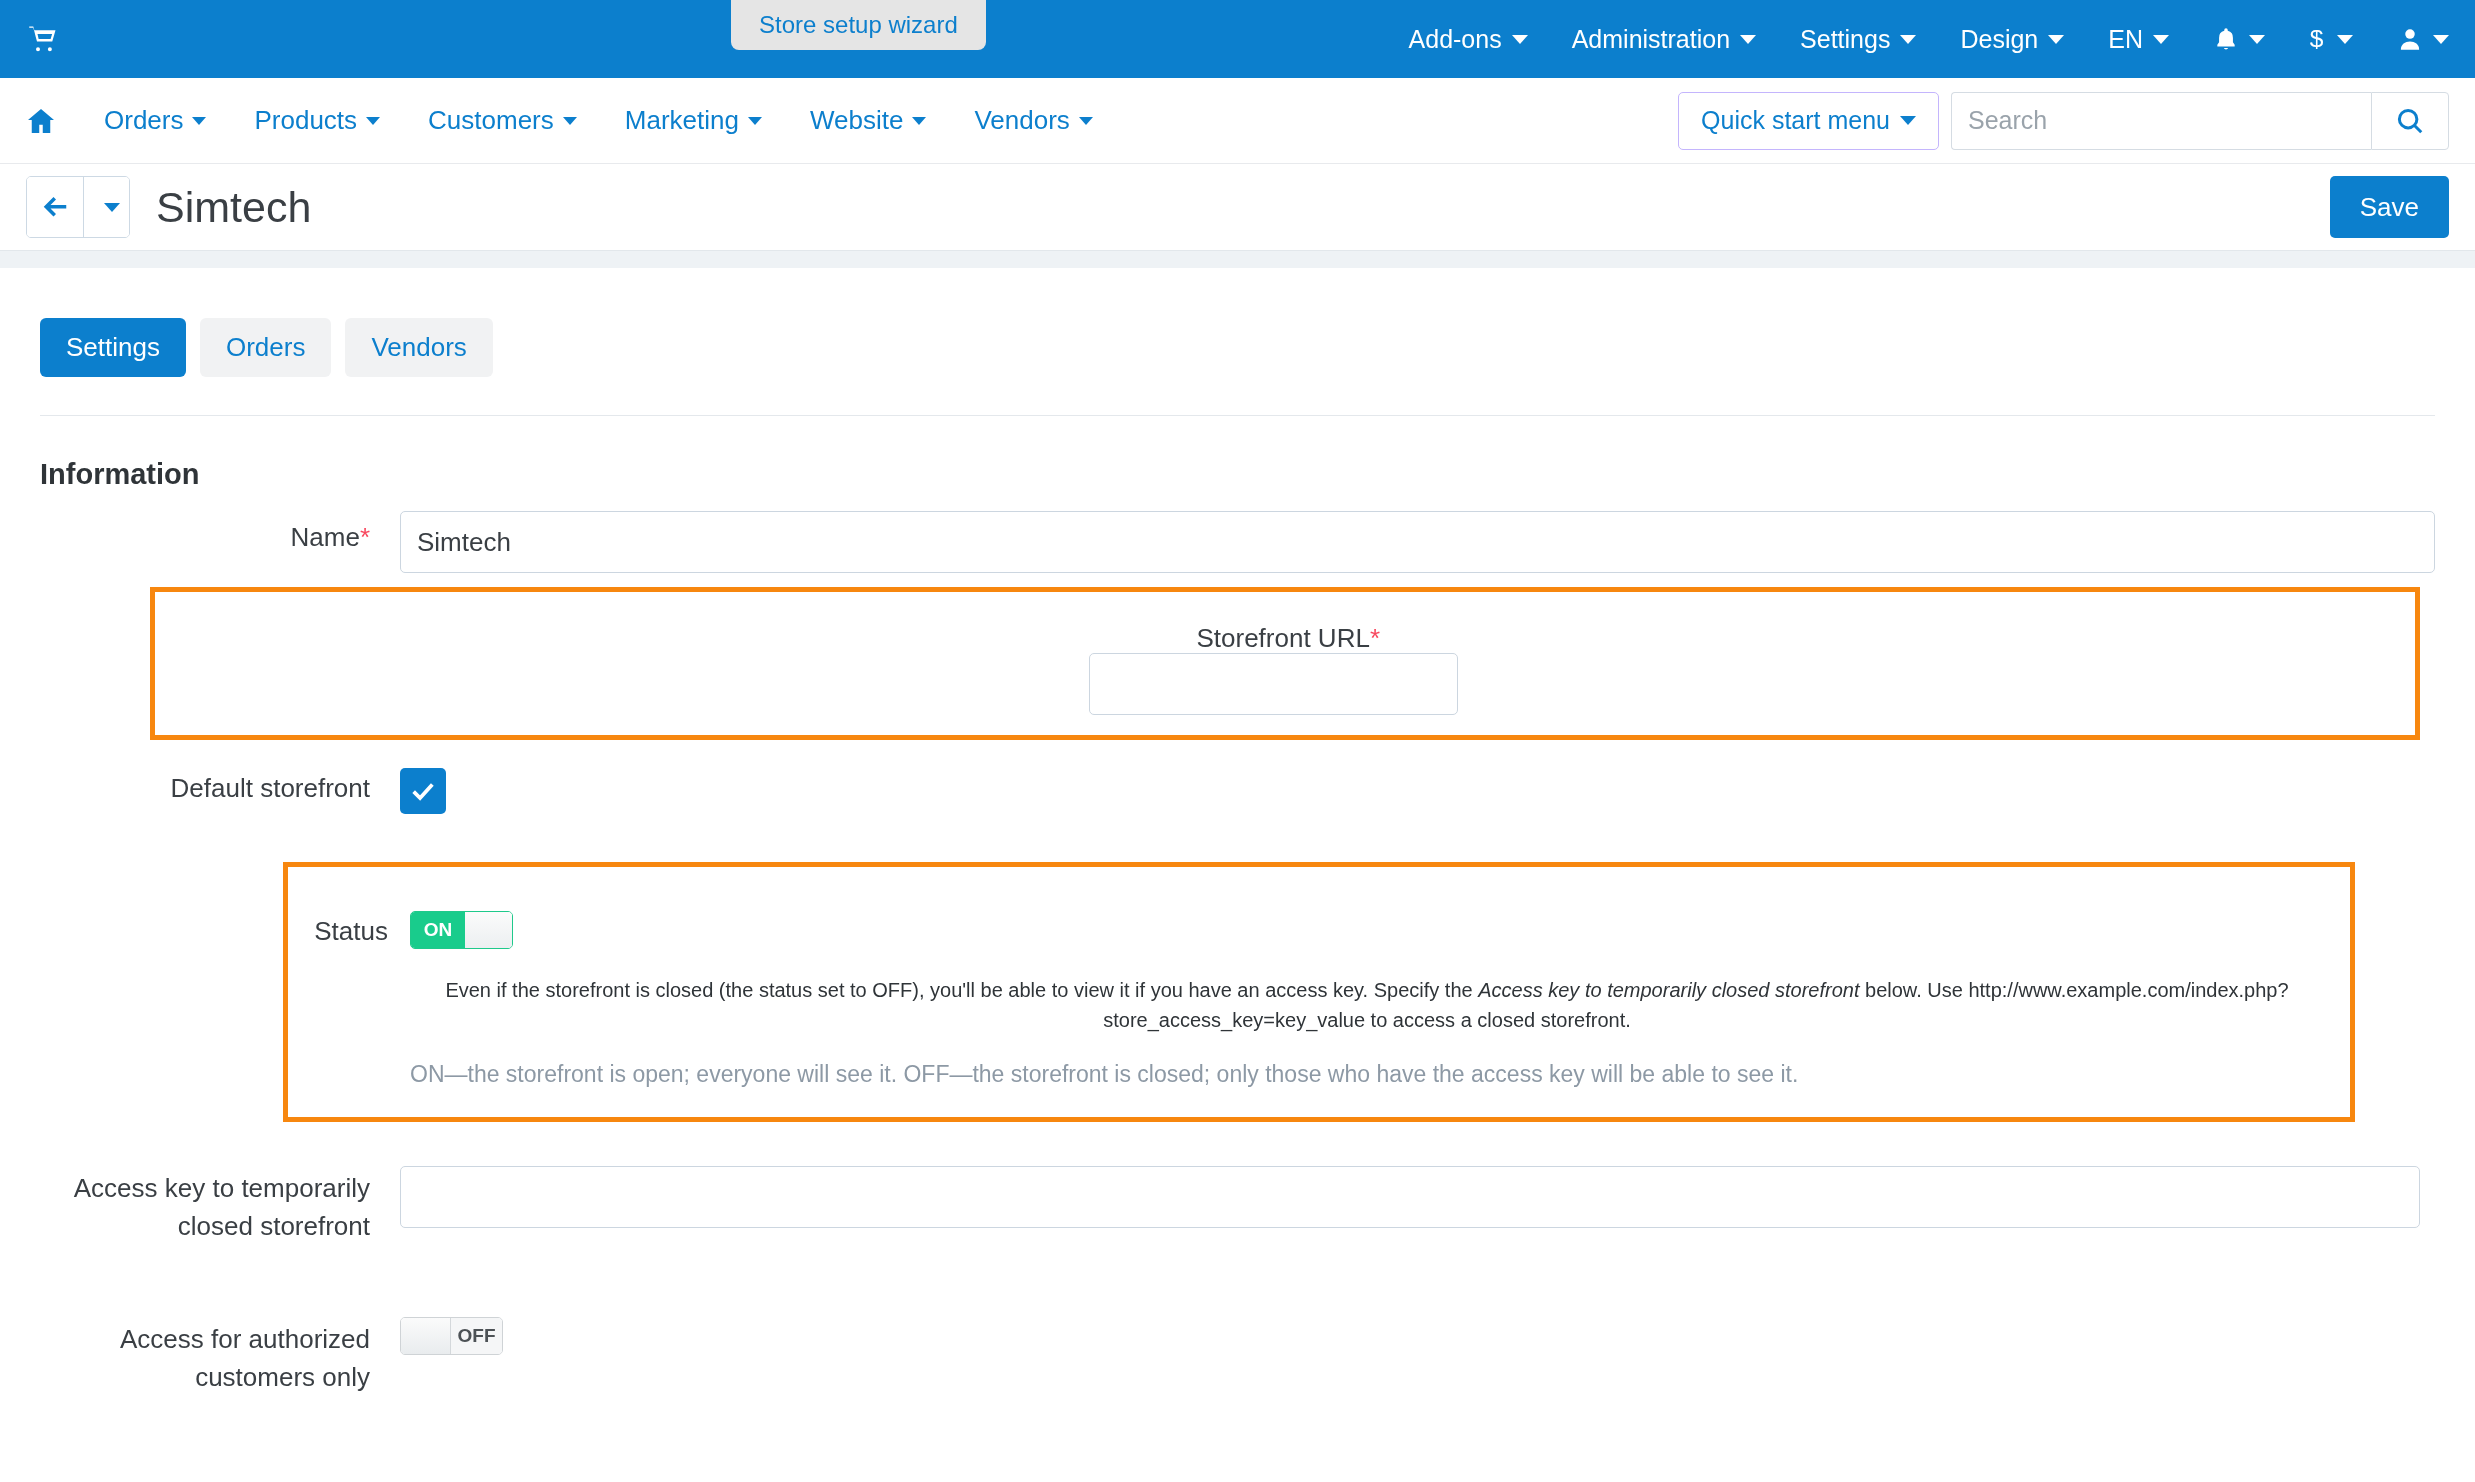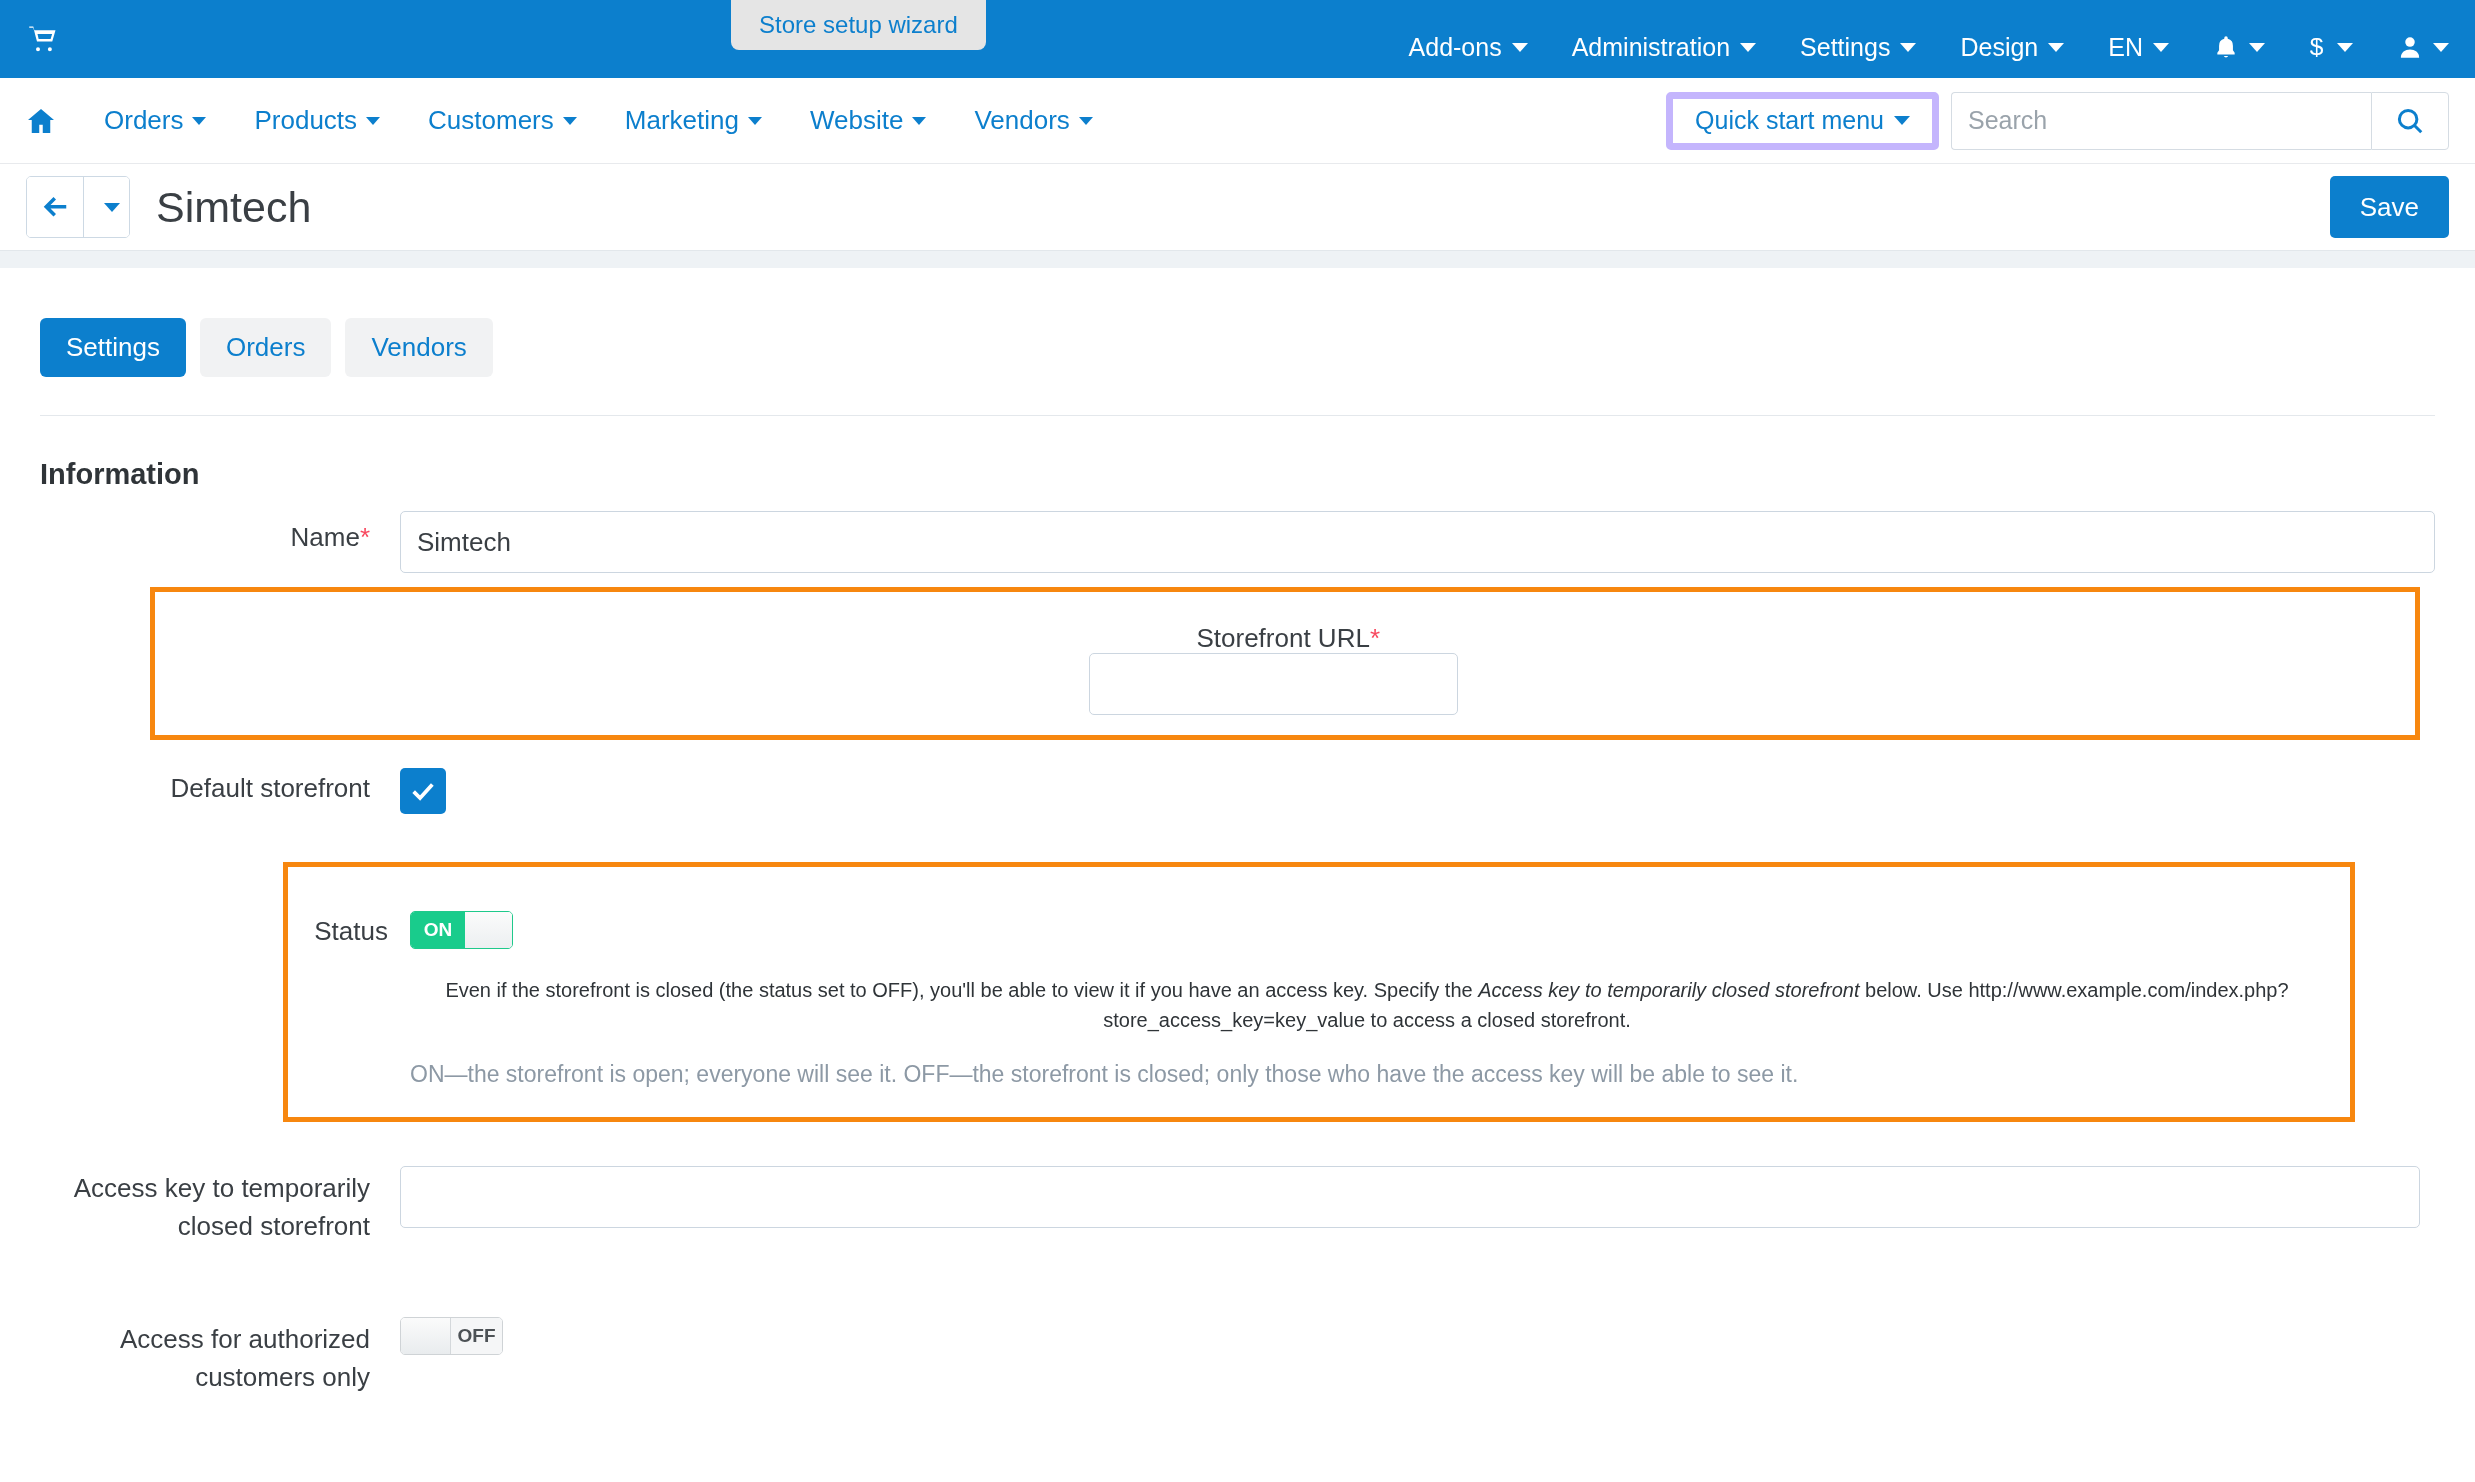--- a/index.html
+++ b/index.html
@@ -43,21 +43,20 @@
     cursor: pointer;
   }
 
   .topnav {
     position: absolute;
     right: 0; top: 0;
     height: 78px;
     display: flex;
     align-items: center;
     padding-right: 26px;
-    margin-top: 8px;
   }
   .topnav-item {
     display: flex; align-items: center;
     color: #ffffff;
     font-size: 25px;
     margin-left: 44px;
     cursor: pointer;
     white-space: nowrap;
   }
   .caret {
@@ -96,21 +95,21 @@
     margin-left: 9px;
   }
 
   .subnav-right {
     position: absolute;
     right: 26px; top: 50%;
     transform: translateY(-50%);
     display: flex; align-items: center;
   }
   .quick-start {
-    border: 7px solid #c4b5fd;
+    border: 1px solid #c4b5fd;
     border-radius: 5px;
     background: #ffffff;
     color: #0c7fcd;
     font-size: 25px;
     height: 58px;
     padding: 0 22px;
     display: flex; align-items: center;
     cursor: pointer;
     white-space: nowrap;
   }

